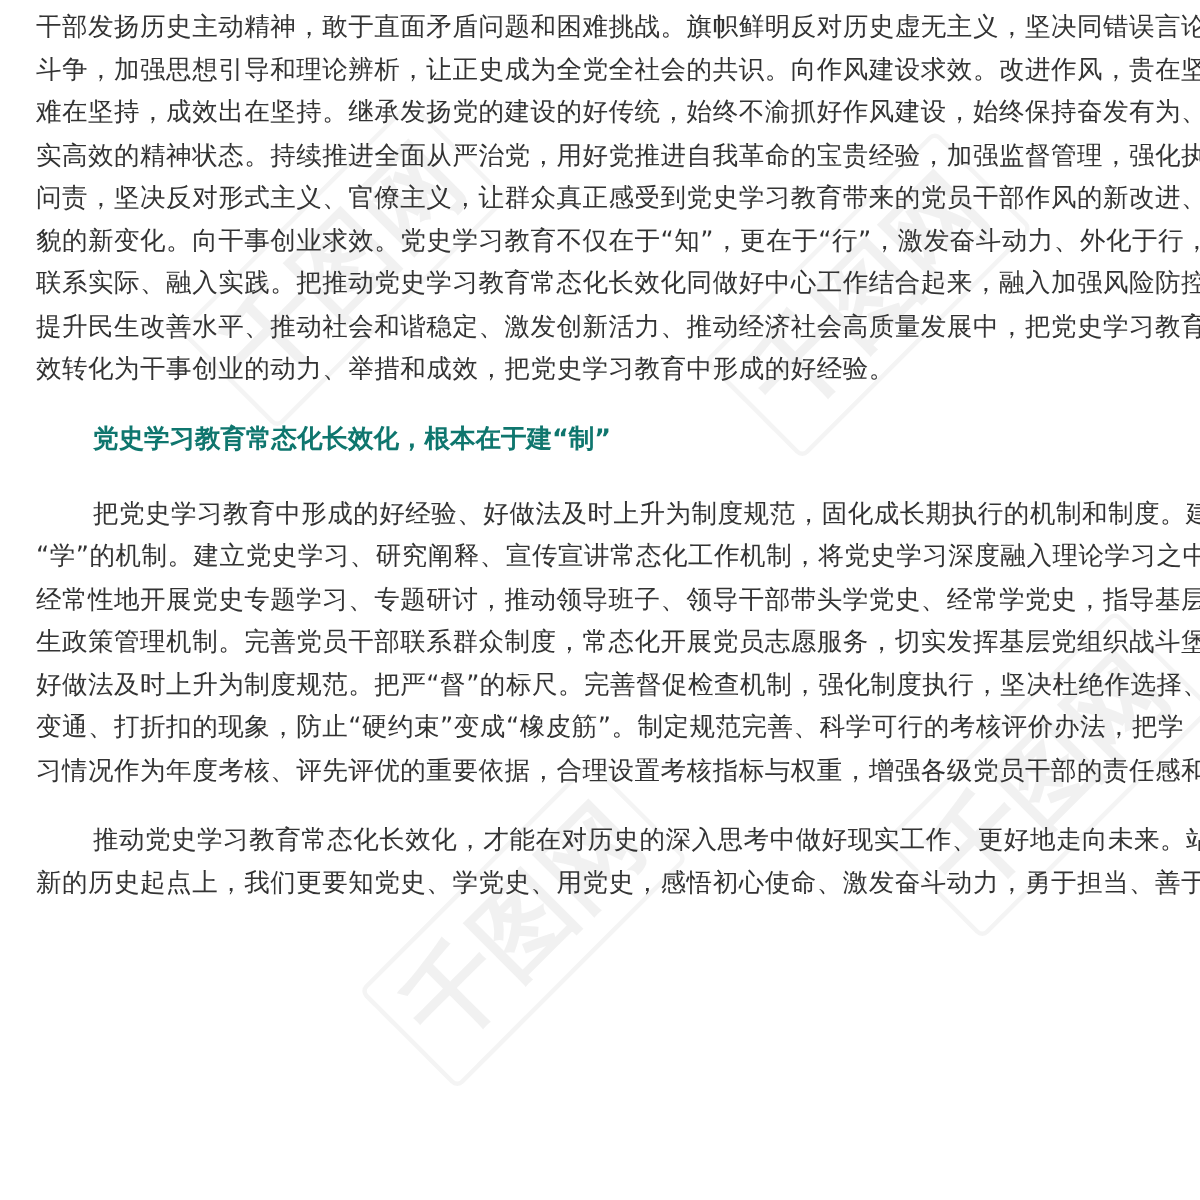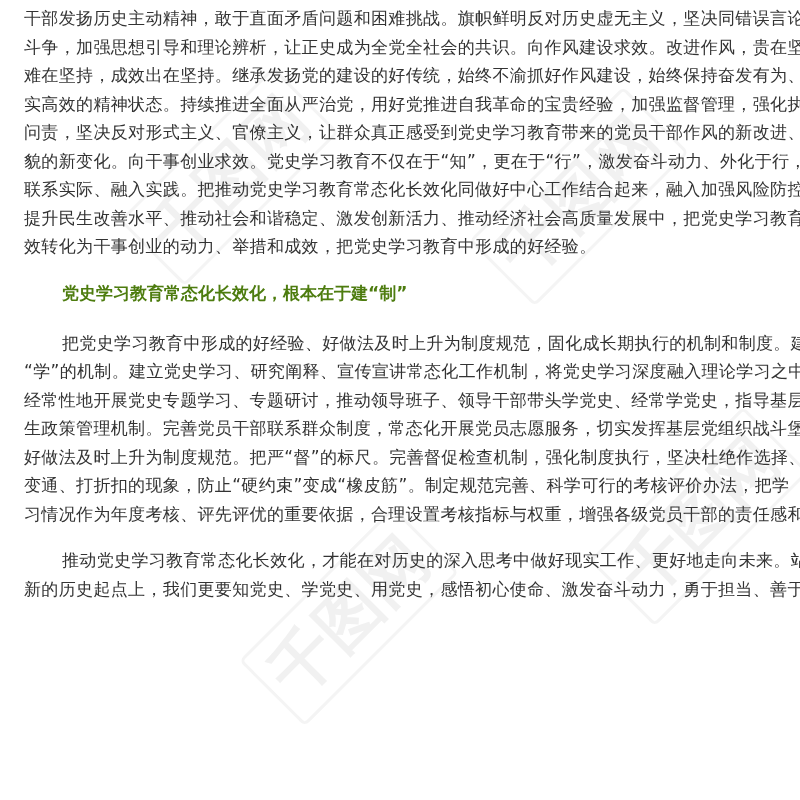--- a/index.html
+++ b/index.html
@@ -30,21 +30,21 @@
     }
     .indent { padding-left: 38px; }
     .para { margin-bottom: 18px; }
     .heading {
       font-weight: bold;
       font-size: 17px;
       line-height: 28px;
       padding-left: 38px;
       margin-top: 4px;
       margin-bottom: 22px;
-      color: #4d7c0f;
+      color: #0f766e;
       white-space: nowrap;
     }
     .watermark {
       position: absolute;
       color: rgba(180,180,180,0.18);
       font-size: 64px;
       font-weight: bold;
       transform: rotate(-45deg);
       pointer-events: none;
       white-space: nowrap;

